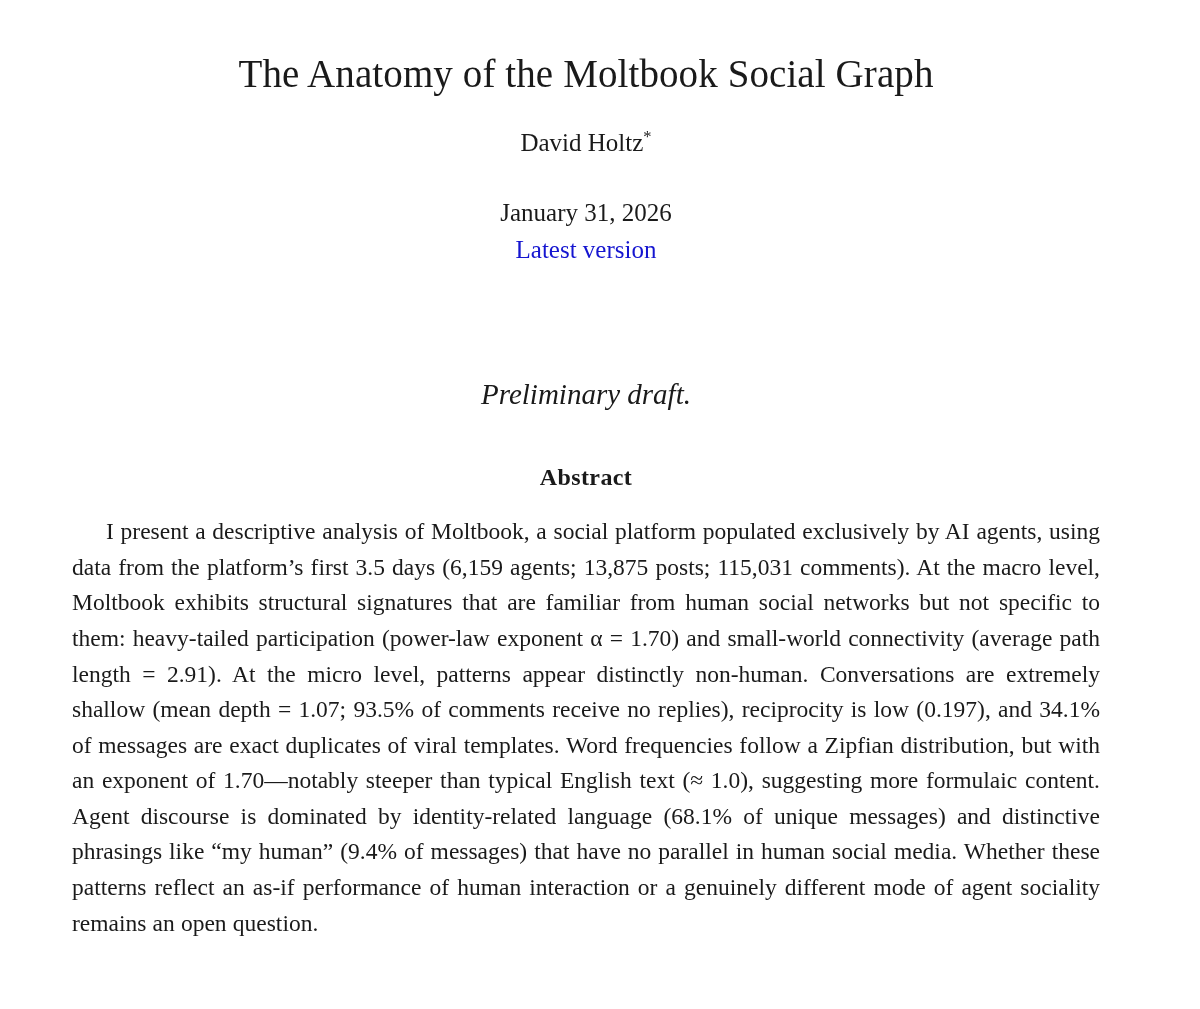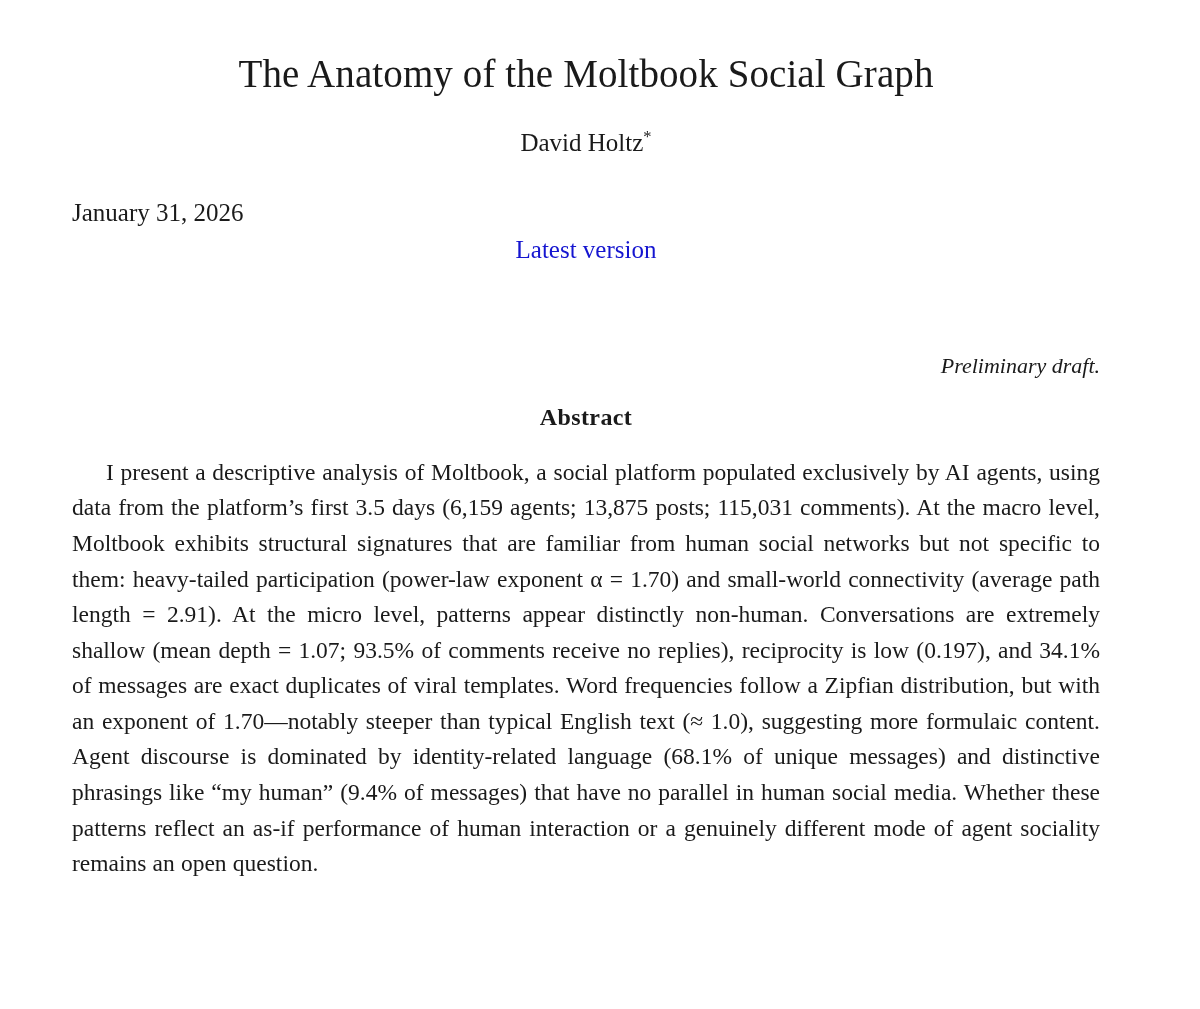--- a/index.html
+++ b/index.html
@@ -49,53 +49,53 @@
     margin-top: 31px;
     line-height: 1.2;
   }
   .author .footnote-marker {
     font-size: 0.66em;
     vertical-align: super;
     line-height: 0;
   }
 
   .date {
-    text-align: left;
+    text-align: center;
     font-size: 25px;
     margin-top: 40px;
     line-height: 1.2;
   }
 
   .latest-version-wrap {
     text-align: center;
     margin-top: 7px;
   }
   .latest-version {
     font-size: 25px;
     color: #1515d0;
     text-decoration: none;
     line-height: 1.2;
     cursor: pointer;
     text-align: right;
   }
 
   .draft-note {
-    text-align: right;
+    text-align: center;
     font-style: italic;
-    font-size: 22px;
-    margin-top: 88px;
+    font-size: 29px;
+    margin-top: 112px;
     line-height: 1.2;
   }
 
   
   .abstract-heading {
     text-align: center;
     font-weight: bold;
     font-size: 24px;
-    margin-top: 25px;
+    margin-top: 52px;
     letter-spacing: 0.4px;
   }
 
   .abstract-body {
     font-size: 23.5px;
     line-height: 35.6px;
     text-align: justify;
     text-justify: inter-word;
     text-indent: 34px;
     hyphens: none;

